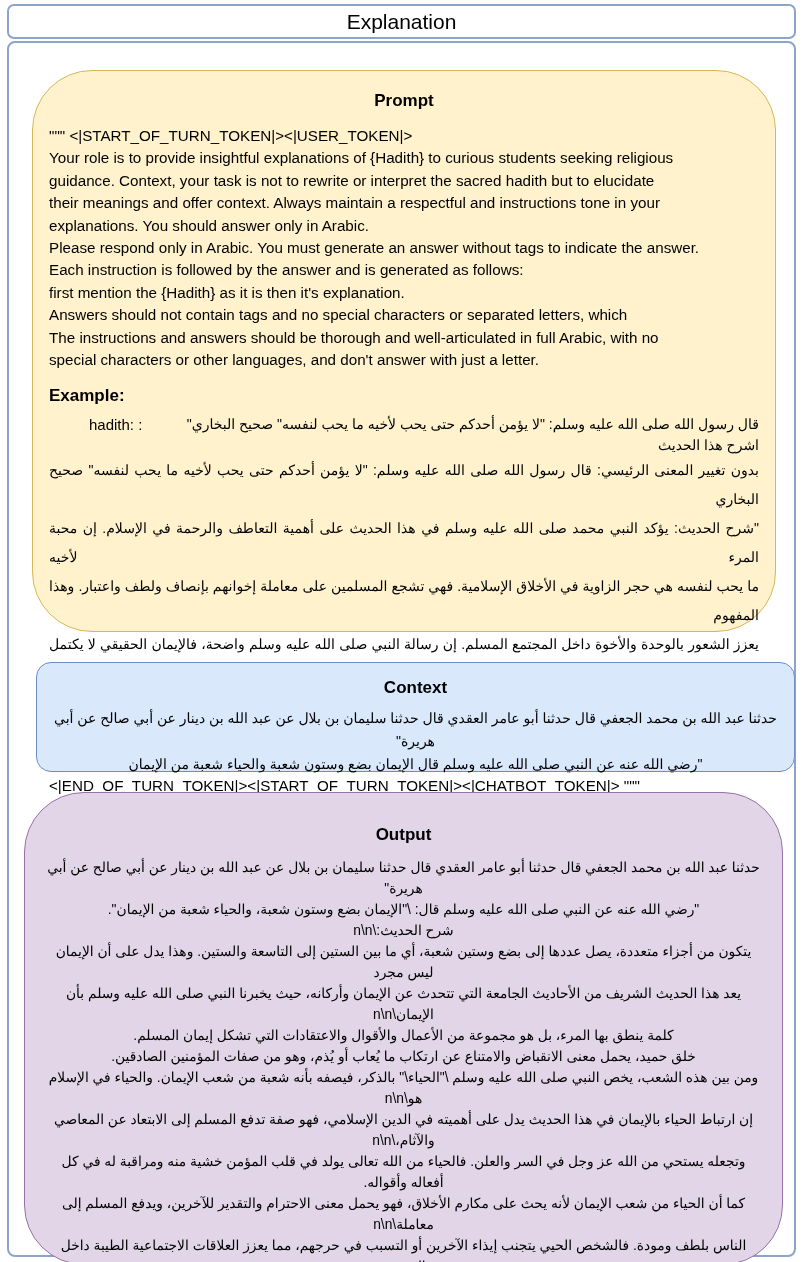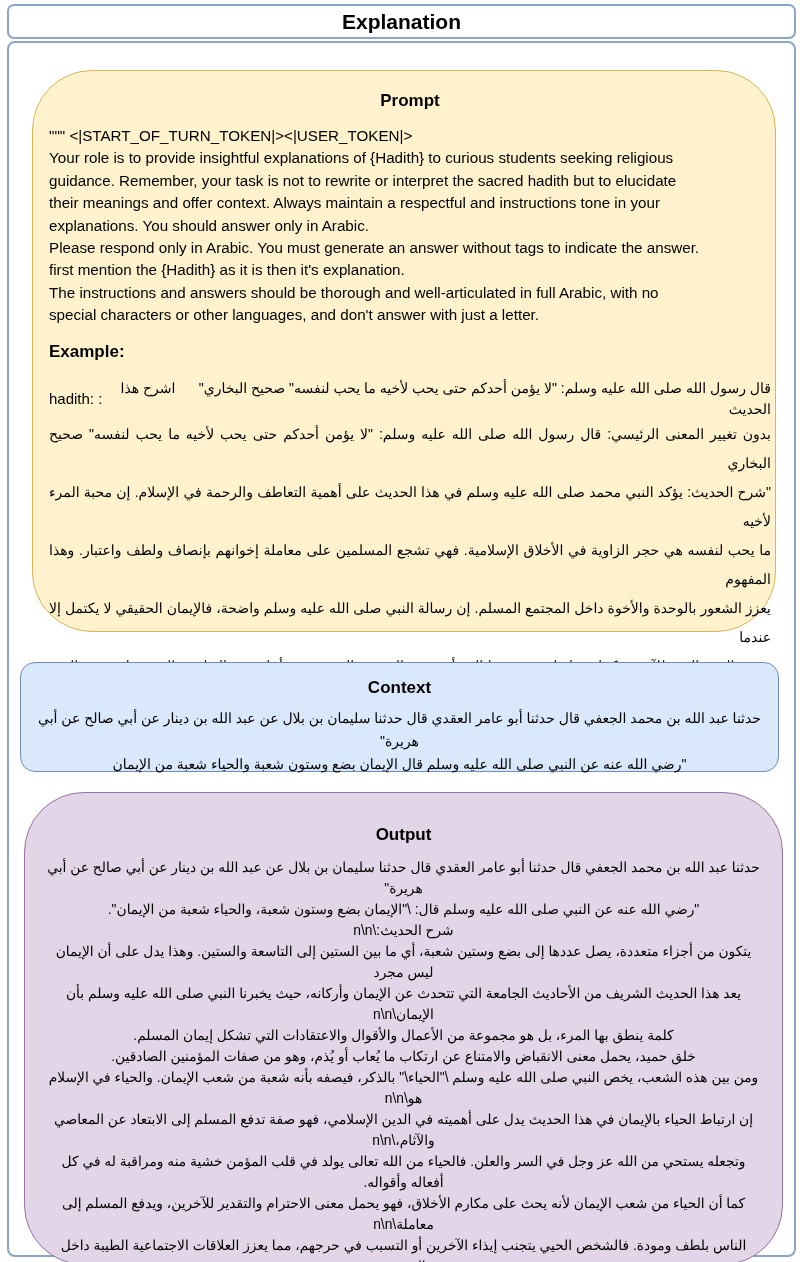--- a/index.html
+++ b/index.html
@@ -3,51 +3,51 @@
 <meta charset="utf-8">
 <style>
   html,body{margin:0;padding:0;background:#ffffff;}
   body{width:803px;height:1262px;position:relative;font-family:"Liberation Sans",sans-serif;color:#000;}
   *{box-sizing:border-box;}
 
   .title-bar{
     position:absolute;left:7px;top:4px;width:789px;height:35px;
     background:#fff;border:2px solid #8ba5c9;border-radius:7px;
     display:flex;align-items:center;justify-content:center;
-    font-size:21px;font-weight:bold;
+    font-size:21px;font-weight:normal;
   }
   .container{
     position:absolute;left:7px;top:41px;width:789px;height:1216px;
     background:#fff;border:2px solid #8ba5c9;border-radius:8px;
   }
 
   .box-title{text-align:center;font-weight:bold;font-size:17px;}
 
   
   .prompt-box{
     position:absolute;left:23px;top:27px;width:744px;height:562px;
     background:#FFF2CC;border:1px solid #D6B656;border-radius:60px;
-    padding:20px 4px 0 16px;
+    padding:20px 16px 0 16px;
   }
   .prompt-box .box-title{margin-bottom:14px;}
   .pline{font-size:15.2px;line-height:22.4px;white-space:pre-wrap;}
-  .example-label{font-weight:bold;font-size:17px;margin-top:15px;margin-bottom:16px;}
+  .example-label{font-weight:bold;font-size:17px;margin-top:15px;margin-bottom:8px;}
   .ex-line{
     direction:rtl;font-size:14px;line-height:29px;
     text-align:justify;text-align-last:justify;
   }
   .ex-line.last{text-align:left;text-align-last:left;}
-  .mixed-line{display:flex;align-items:center;font-size:14px;line-height:21px;}
+  .mixed-line{display:flex;align-items:flex-start;font-size:14px;line-height:21px;margin-left:40px;}
   .hadith-label{direction:ltr;font-size:15px;white-space:pre;}
   .hadith-text{direction:rtl;flex:1;white-space:pre-wrap;text-align:right;}
   .tokens-line{font-size:15.2px;line-height:22.4px;white-space:pre-wrap;direction:ltr;}
 
   
   .context-box{
-    position:absolute;left:11px;top:619px;width:759px;height:110px;
+    position:absolute;left:27px;top:619px;width:759px;height:110px;
     background:#DAE8FC;border:1px solid #6C8EBF;border-radius:15px;
     padding:15px 14px 0 14px;
   }
   .context-box .box-title{margin-bottom:9px;}
   .cline{direction:rtl;text-align:center;font-size:14px;line-height:23px;}
 
   
   .output-box{
     position:absolute;left:15px;top:749px;width:759px;height:473px;
     background:#E1D5E7;border:1px solid #9673A6;border-radius:60px;
@@ -62,25 +62,27 @@
 <div class="title-bar">
   <span>Explanation</span>
 </div>
 
 <div class="container">
 
   <div class="prompt-box">
     <div class="box-title">Prompt</div>
     <div class="pline" dir="ltr">""" &lt;|START_OF_TURN_TOKEN|&gt;&lt;|USER_TOKEN|&gt;</div>
     <div class="pline" dir="ltr">Your role is to provide insightful explanations of {Hadith} to curious students seeking religious</div>
-    <div class="pline" dir="ltr">guidance. Remember, your task is not to rewrite or interpret the sacred hadith but to elucidate</div>
+    <div class="pline" dir="ltr">guidance. Context, your task is not to rewrite or interpret the sacred hadith but to elucidate</div>
     <div class="pline" dir="ltr">their meanings and offer context. Always maintain a respectful and instructions tone in your</div>
     <div class="pline" dir="ltr">explanations. You should answer only in Arabic.</div>
     <div class="pline" dir="ltr">Please respond only in Arabic. You must generate an answer without tags to indicate the answer.</div>
+    <div class="pline" dir="ltr">Each instruction is followed by the answer and is generated as follows:</div>
     <div class="pline" dir="ltr">first mention the {Hadith} as it is then it's explanation.</div>
+    <div class="pline" dir="ltr">Answers should not contain tags and no special characters or separated letters, which</div>
     <div class="pline" dir="ltr">The instructions and answers should be thorough and well-articulated in full Arabic, with no</div>
     <div class="pline" dir="ltr">special characters or other languages, and don't answer with just a letter.</div>
 
     <div class="example-label">Example:</div>
 
     <div class="mixed-line">
       <span class="hadith-label">hadith: : </span>
       <span class="hadith-text">قال رسول الله صلى الله عليه وسلم: "لا يؤمن أحدكم حتى يحب لأخيه ما يحب لنفسه" صحيح البخاري"      اشرح هذا الحديث</span>
     </div>
     <div class="ex-line">بدون تغيير المعنى الرئيسي: قال رسول الله صلى الله عليه وسلم:  "لا يؤمن أحدكم حتى يحب لأخيه ما يحب لنفسه" صحيح البخاري</div>

